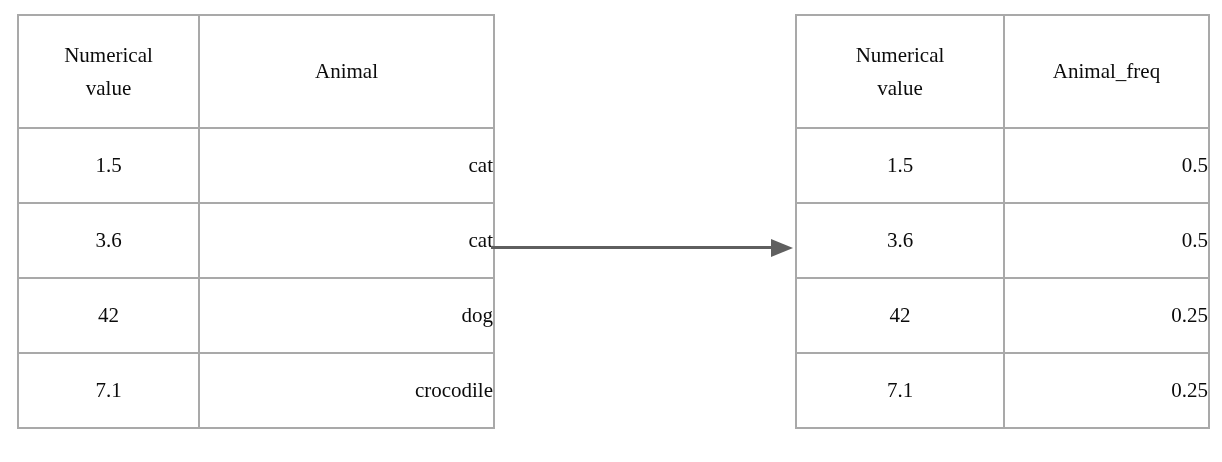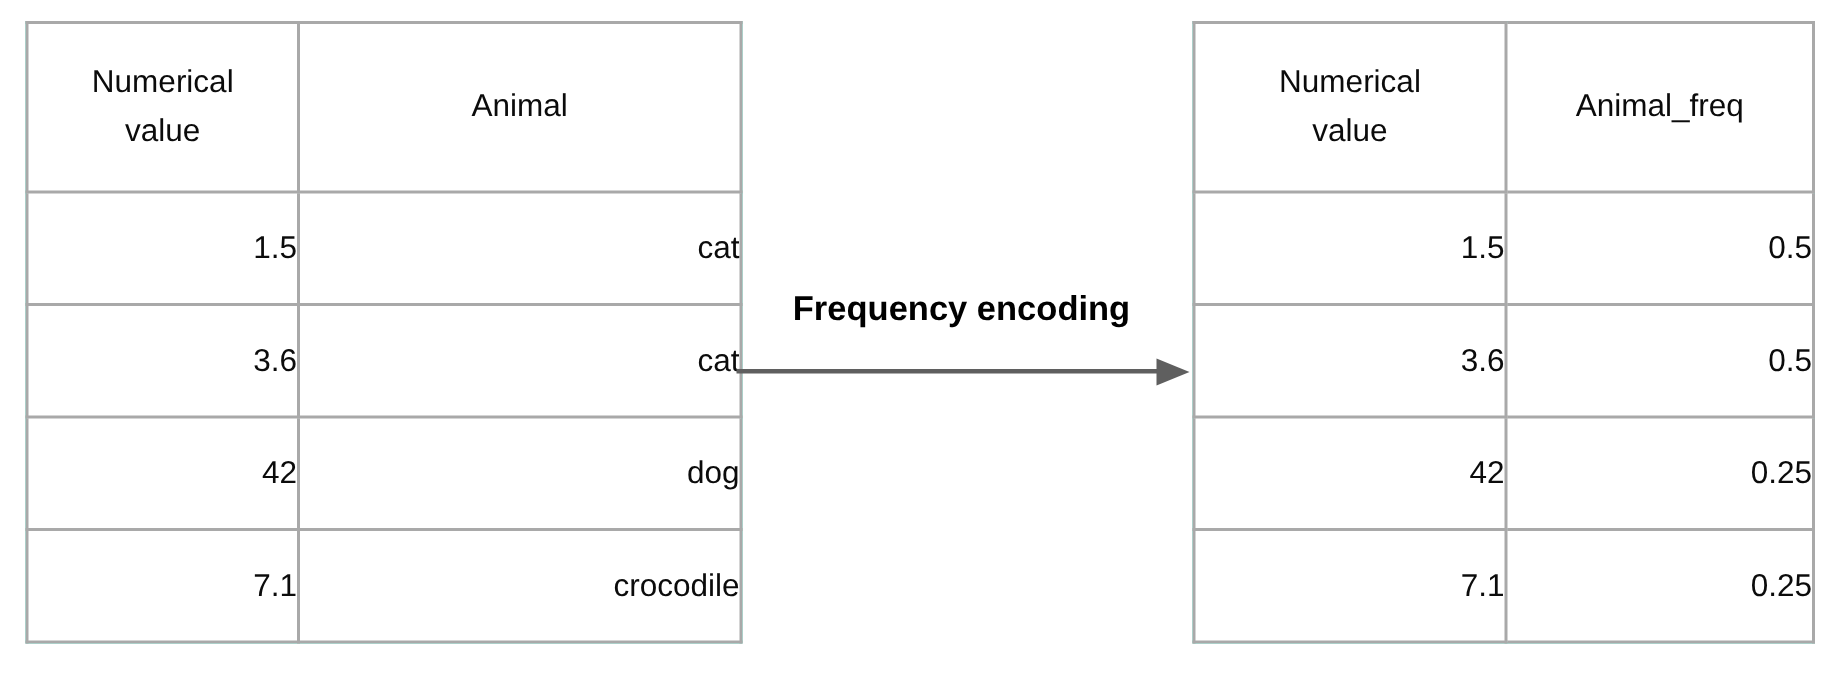--- a/index.html
+++ b/index.html
@@ -13,36 +13,37 @@
     height: 462px;
     background: #ffffff;
     font-family: "Liberation Sans", "DejaVu Sans", sans-serif;
     color: #0b0b0b;
     overflow: hidden;
   }
   table.tbl {
     position: absolute;
     border-collapse: collapse;
     table-layout: fixed;
-    background: #5eead4;
+    background: #eab308;
+    font-family: Liberation Serif, serif;
   }
   table.tbl th, table.tbl td {
     border: 2px solid #a9a9a9;
     font-size: 21px;
     font-weight: normal;
     padding: 0;
     vertical-align: middle;
     color: #0b0b0b;
     background: #ffffff;
   }
   table.tbl tr.hdr-row th { height: 111px; text-align: center; line-height: 1.55; }
   table.tbl tr.data-row td { height: 73px; }
   .tbl-left  { left: 17px;  top: 14px; width: 476px; }
   .tbl-right { left: 795px; top: 14px; width: 413px; }
-  td.num { text-align: right; }
+  td.num { text-align: center; }
   td.txt { text-align: right; padding-left: 18px; }
   th .wrap { display: inline-block; max-width: 130px; }
   .arrow-label {
     position: absolute;
     left: 490px;
     top: 192px;
     width: 302px;
     text-align: center;
     font-size: 23px;
     font-weight: bold;
@@ -95,21 +96,20 @@
         <td class="num">42</td>
         <td class="txt">dog</td>
       </tr>
       <tr class="data-row">
         <td class="num">7.1</td>
         <td class="txt">crocodile</td>
       </tr>
     </tbody>
   </table>
 
-  <div class="arrow-label">Frequency encoding</div>
   <div class="arrow-line"></div>
   <div class="arrow-head"></div>
 
   <table class="tbl tbl-right">
     <colgroup>
       <col style="width:208px">
       <col style="width:205px">
     </colgroup>
     <tbody>
       <tr class="hdr-row">

